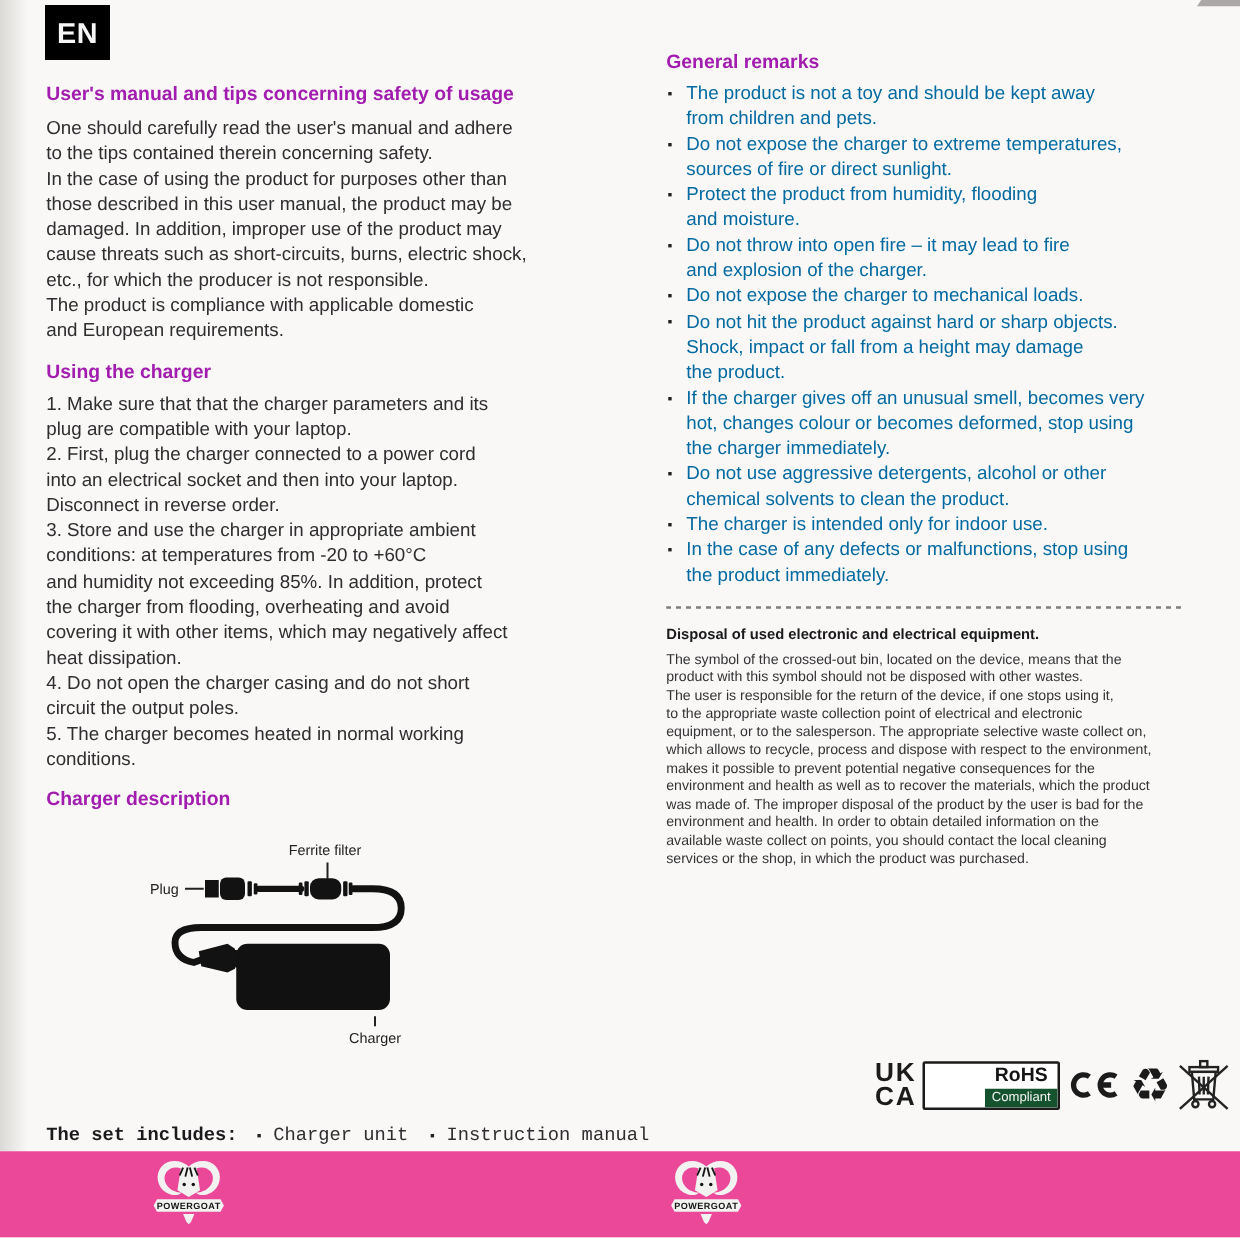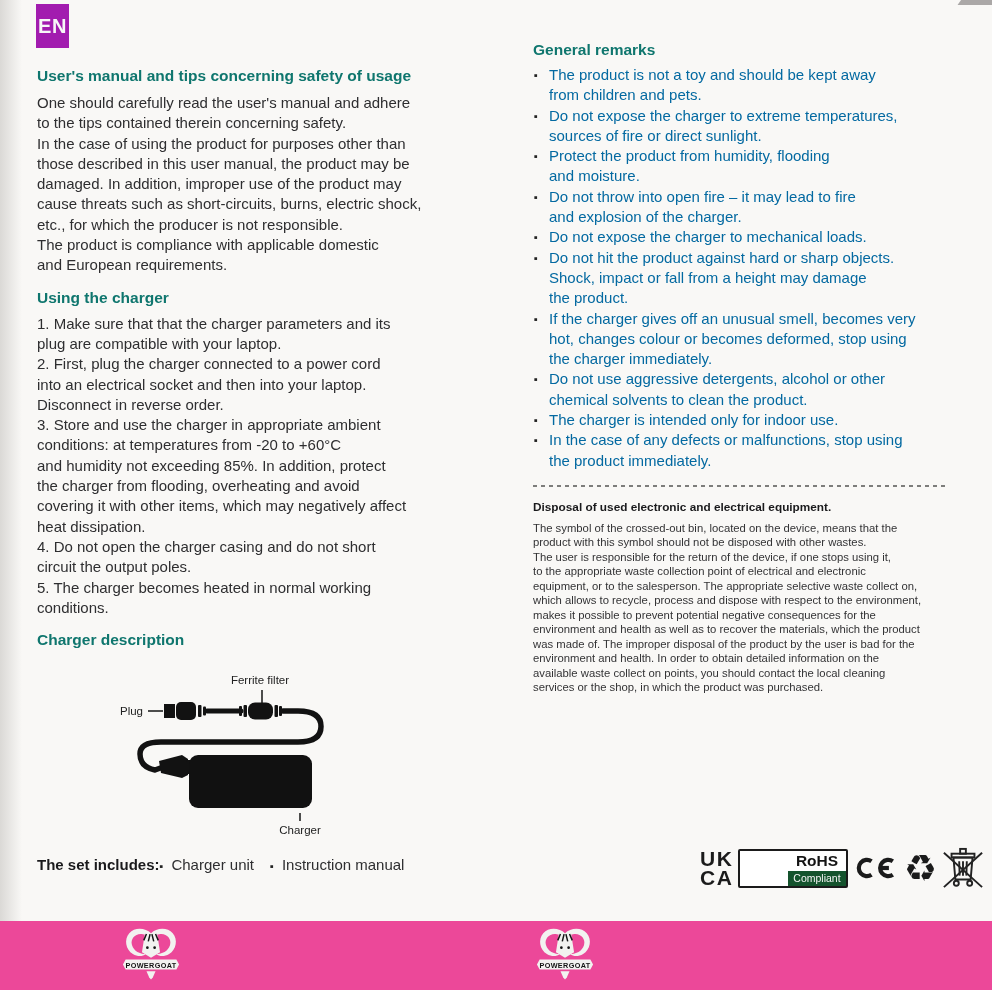--- a/index.html
+++ b/index.html
@@ -14,28 +14,28 @@
   .edge-shade {
     position:absolute; left:0; top:0; width:22px; height:921px;
     background:linear-gradient(to right, rgba(110,106,100,.22), rgba(110,106,100,0));
     pointer-events:none;
   }
   .corner-mark {
     position:absolute; right:-6px; top:-2px; width:38px; height:7px;
     background:rgba(75,72,70,.45); transform:skewX(-35deg);
   }
   .en-badge {
-    position:absolute; left:36px; top:4px; width:33px; height:44px;
-    background:#a21caf; color:#f7f7f7; font-weight:bold; font-size:20px;
+    position:absolute; left:36px; top:4px; width:52px; height:44px;
+    background:#000000; color:#f7f7f7; font-weight:bold; font-size:23px;
     display:flex; align-items:center; justify-content:center; letter-spacing:.5px;
   }
   .col-left  { position:absolute; left:37px;  top:66px; width:428px; }
   .col-right { position:absolute; left:533px; top:40px; width:414px; }
   .h1 {
-    font-size:15.5px; font-weight:700; color:#0f766e;
+    font-size:15.5px; font-weight:700; color:#a21caf;
     line-height:20px; margin:0;
   }
   .body-text {
     font-size:15px; line-height:20.3px; white-space:pre-line;
     color:#2e2e30; margin:0;
   }
   .mt7  { margin-top:7px; }
   .mt6  { margin-top:6px; }
   .mt12 { margin-top:12px; }
   .remarks {
@@ -54,21 +54,21 @@
   .h2-small {
     margin:13px 0 0 0; font-size:11.8px; font-weight:700; color:#1a1a1c; line-height:15px;
   }
   .fine-text {
     margin:6px 0 0 0; font-size:11.3px; line-height:14.5px;
     white-space:pre-line; color:#333335;
   }
   .diagram { margin-top:8px; display:block; }
   .set-line {
     margin-top:8px; font-size:15px; color:#2e2e30;
-    display:flex; align-items:baseline; white-space:nowrap;
+    display:flex; align-items:baseline; gap:14px; white-space:nowrap;font-family:Liberation Mono, monospace;
   }
   .set-label { font-weight:700; color:#1a1a1c; }
   .si-item::before { content:"▪"; font-size:11px; margin-right:8px; color:#222; }
   .marks-row {
     position:absolute; left:700px; top:841px; height:54px;
     display:flex; align-items:center; gap:5px;
   }
   .ukca {
     font-weight:800; font-size:21px; line-height:.92; letter-spacing:1.5px;
     color:#1b1b1b;
@@ -159,21 +159,21 @@
       <rect x="149" y="102" width="11" height="14" rx="2" fill="#121212"></rect>
 
       <rect x="152" y="97" width="123" height="53" rx="9" fill="#111111"></rect>
 
       <line x1="263" y1="155" x2="263" y2="163" stroke="#222" stroke-width="1.6"></line>
       <text x="263" y="176" text-anchor="middle" font-size="11.5" fill="#222">Charger</text>
     </svg>
 
     <div class="set-line">
       <span class="set-label">The set includes:</span>
-      <span style="display:flex; gap:16px;">
+      <span style="display:flex; gap:16px;margin-top:44px;">
 
       <span class="si-item">Charger unit</span>
           <span class="si-item">Instruction manual</span>
         </span>
     </div>
   </div>
 
   <div class="col-right">
     <p class="h1">General remarks</p>
     <ul class="remarks">

